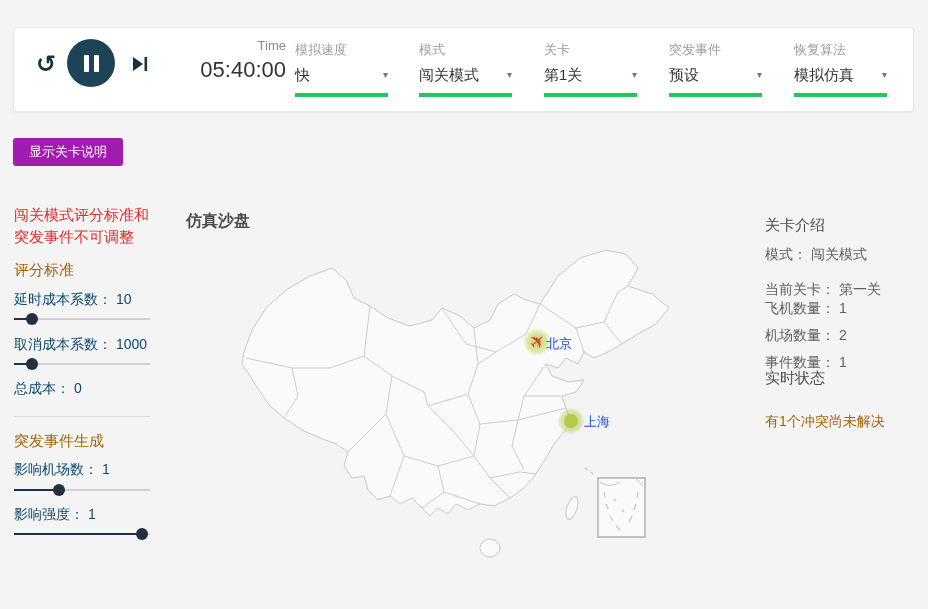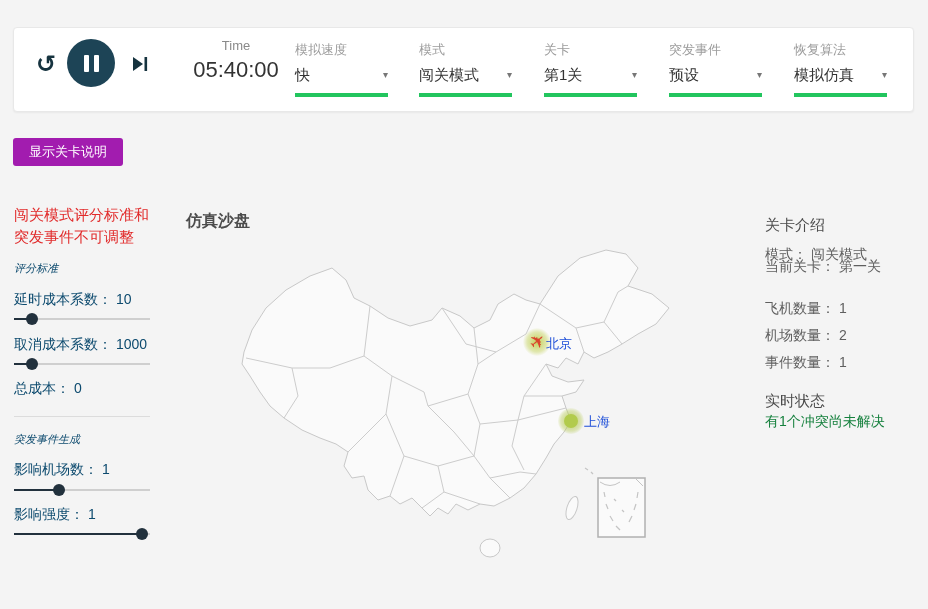--- a/index.html
+++ b/index.html
@@ -8,36 +8,36 @@
 
   
   .toolbar{position:absolute;left:13px;top:27px;width:901px;height:85px;background:#fff;
     border:1px solid #e8e8e8;border-radius:4px;box-shadow:0 1px 2px rgba(0,0,0,.05);box-sizing:border-box;}
   .restart{position:absolute;left:18px;top:20px;width:28px;height:32px;font-size:24px;font-weight:bold;
     color:#16333f;text-align:center;line-height:32px;cursor:pointer;user-select:none;}
   .pausebtn{position:absolute;left:53px;top:11px;width:48px;height:48px;border-radius:50%;background:#1d4456;
     display:flex;align-items:center;justify-content:center;gap:5px;cursor:pointer;}
   .pausebar{width:5px;height:17px;background:#fff;border-radius:1px;}
   .stepbtn{position:absolute;left:116px;top:27px;width:20px;height:18px;cursor:pointer;}
-  .timeblock{position:absolute;left:172px;top:10px;width:100px;text-align:center;}
+  .timeblock{position:absolute;left:172px;top:10px;width:100px;text-align:right;}
   .timelabel{font-size:13px;color:#8a8a8a;}
   .timevalue{font-size:22px;color:#333;margin-top:4px;}
   .sel{position:absolute;top:13px;width:93px;height:52px;border-bottom:4px solid #22c55e;cursor:pointer;}
   .sel .lbl{font-size:13px;color:#9c9c9c;}
   .sel .val{position:absolute;top:25px;left:0;font-size:15px;color:#333;white-space:nowrap;}
   .sel .caret{position:absolute;right:0;top:28px;font-size:10px;color:#777;}
   .sel1{left:281px}.sel2{left:405px}.sel3{left:530px}.sel4{left:655px}.sel5{left:780px}
 
   
   .levelbtn{position:absolute;left:13px;top:138px;width:110px;height:28px;background:#a21caf;color:#fff;
     font-size:13px;border:none;border-radius:3px;display:flex;align-items:center;justify-content:center;cursor:pointer;}
 
   
   .warn{position:absolute;left:14px;top:204px;width:145px;font-size:15px;line-height:22px;color:#e12a2a;}
-  .sechead{position:absolute;left:14px;font-size:11px;color:#0c4a6e;font-style:italic;}
+  .sechead{position:absolute;left:14px;font-size:15px;color:#a16207;}
   .sliderlbl{position:absolute;left:14px;font-size:14px;color:#0c4a6e;}
   .slider{position:absolute;left:14px;width:136px;height:12px;cursor:pointer;}
   .slider-track{position:absolute;top:5px;left:0;right:0;height:2px;background:#cfcfcf;}
   .slider-fill{position:absolute;top:5px;left:0;height:2px;background:#22313d;}
   .slider-knob{position:absolute;top:0;width:12px;height:12px;border-radius:50%;background:#22313d;transform:translateX(-50%);}
   .divider{position:absolute;left:14px;top:416px;width:136px;border-top:1px solid #dcdcdc;}
 
   
   .maptitle{position:absolute;left:186px;top:211px;font-size:16px;font-weight:bold;color:#4c4c4c;}
   .mapsvg{position:absolute;left:228px;top:246px;}
@@ -49,21 +49,21 @@
   .glow-sh{left:558px;top:408px;width:26px;height:26px;
     background:radial-gradient(circle,rgba(180,201,80,.9) 0%,rgba(180,201,80,.4) 55%,rgba(180,201,80,0) 75%);}
   .dot-sh{position:absolute;left:564px;top:414px;width:14px;height:14px;border-radius:50%;background:#b2cb4d;cursor:pointer;}
   .maplabel{position:absolute;font-size:13px;color:#1d4ed8;white-space:nowrap;}
   .lbl-bj{left:546px;top:335px;}
   .lbl-sh{left:584px;top:413px;}
 
   
   .panelhead{position:absolute;left:765px;font-size:15px;color:#4c4c4c;}
   .panelitem{position:absolute;left:765px;font-size:14px;color:#5f5f5f;white-space:nowrap;}
-  .panelalert{position:absolute;left:765px;font-size:14px;color:#15803d;white-space:nowrap;}
+  .panelalert{position:absolute;left:765px;font-size:14px;color:#a16207;white-space:nowrap;}
 </style>
 </head>
 <body>
 
 <div id="stage">
 
   <div class="toolbar">
     <div class="restart">↺</div>
     <div class="pausebtn">
       <div class="pausebar"></div>
@@ -212,20 +212,20 @@
   <div class="glow glow-bj"></div>
   <div class="plane">✈</div>
   <div class="maplabel lbl-bj">北京</div>
 
   <div class="glow glow-sh"></div>
   <div class="dot-sh"></div>
   <div class="maplabel lbl-sh">上海</div>
 
   <div class="panelhead" style="top:216px;">关卡介绍</div>
   <div class="panelitem" style="top:246px;">模式： 闯关模式</div>
-  <div class="panelitem" style="top:258px;">当前关卡： 第一关</div>
+  <div class="panelitem" style="top:281px;">当前关卡： 第一关</div>
   <div class="panelitem" style="top:300px;">飞机数量： 1</div>
   <div class="panelitem" style="top:327px;">机场数量： 2</div>
   <div class="panelitem" style="top:354px;">事件数量： 1</div>
-  <div class="panelhead" style="top:392px;">实时状态</div>
+  <div class="panelhead" style="top:369px;">实时状态</div>
   <div class="panelalert" style="top:413px;">有1个冲突尚未解决</div>
 
 </div>
 
 </body></html>

